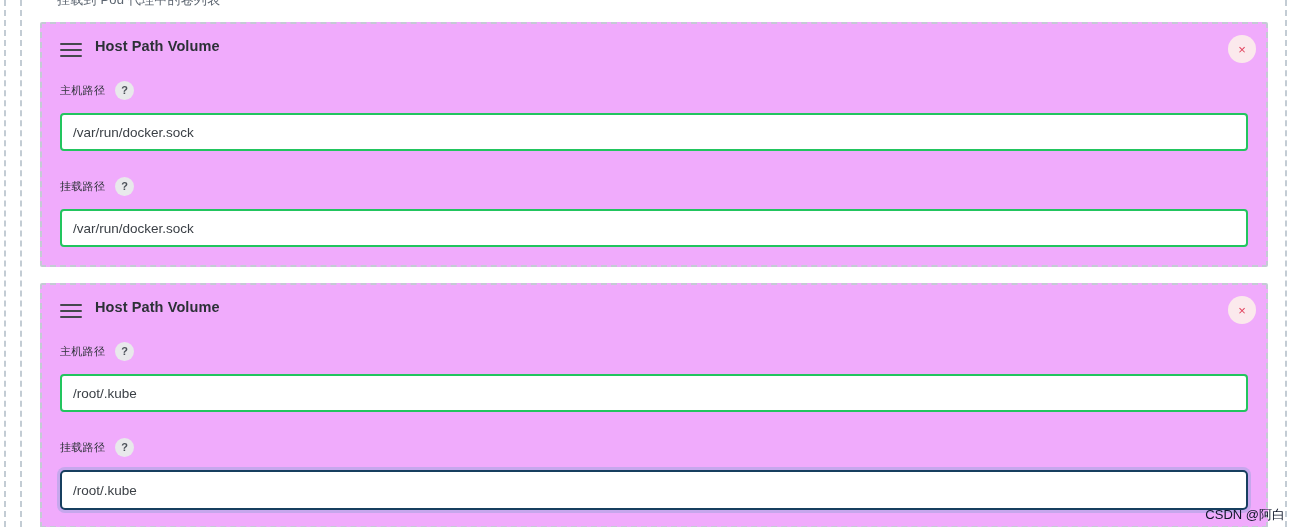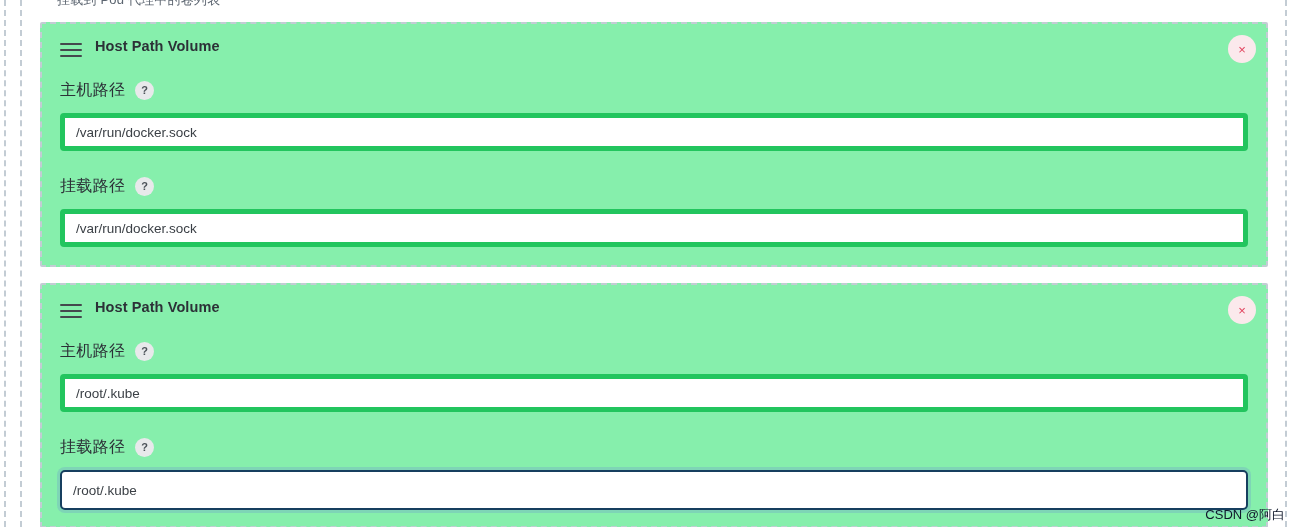--- a/index.html
+++ b/index.html
@@ -53,21 +53,21 @@
   }
 
   
   .vol-card {
     position: absolute;
     left: 40px;
     width: 1228px;
     border: 2px dashed #c3ccd4;
     border-radius: 2px;
     box-sizing: border-box;
-    background: #86efac;
+    background: #f0abfc;
   }
   #card-0 { top: 22px;  height: 245px; }
   #card-1 { top: 283px; height: 245px; }
 
   .card-head {
     position: relative;
     height: 54px;
   }
   .hamburger {
     position: absolute;
@@ -123,21 +123,21 @@
     position: relative;
     padding: 0 18px;
   }
   .field-label-row {
     display: flex;
     align-items: center;
     height: 24px;
     margin-bottom: 11px;
   }
   .field-label {
-    font-size: 16px;
+    font-size: 11px;
     color: #2c3137;
     letter-spacing: .3px;
   }
   .help-icon {
     width: 19px;
     height: 19px;
     border-radius: 50%;
     background: #e8e9eb;
     color: #4c5259;
     font-size: 11px;
@@ -153,21 +153,21 @@
   .text-input {
     display: block;
     width: 100%;
     box-sizing: border-box;
     height: 38px;
     padding: 0 11px;
     font-size: 13.5px;
     font-family: "Liberation Sans", "DejaVu Sans", sans-serif;
     color: #3b4046;
     background: #ffffff;
-    border: 5px solid #22c55e;
+    border: 2px solid #22c55e;
     border-radius: 4px;
     outline: none;
   }
   .text-input.focused {
     border: 2px solid #173f5f;
     box-shadow: 0 0 0 3px rgba(108,160,205,.32);
     height: 40px;
     border-radius: 5px;
   }
 

